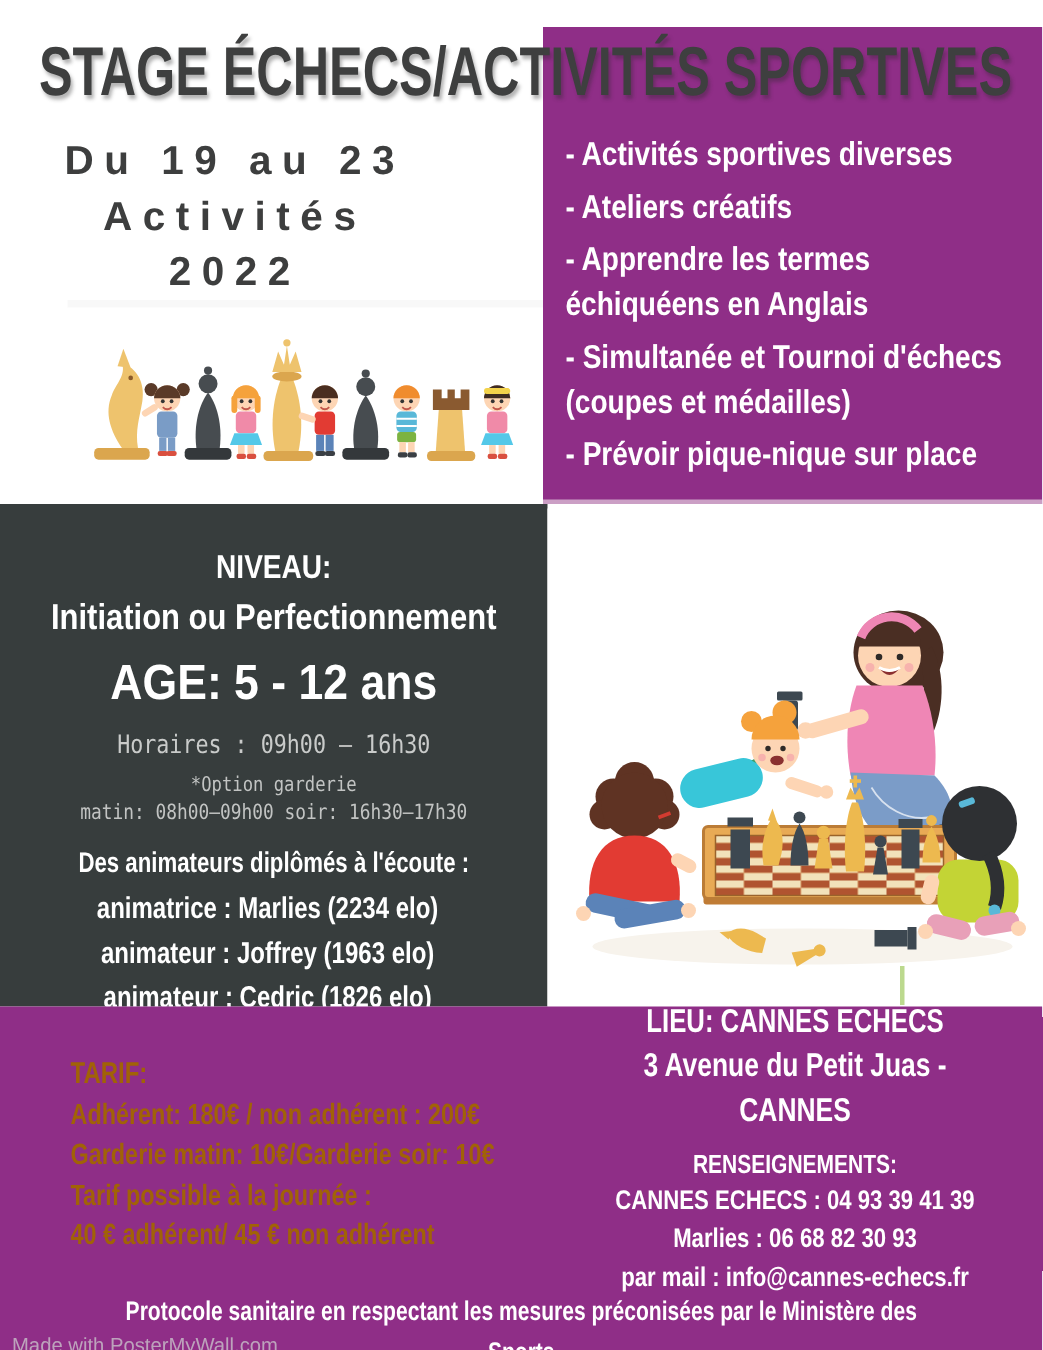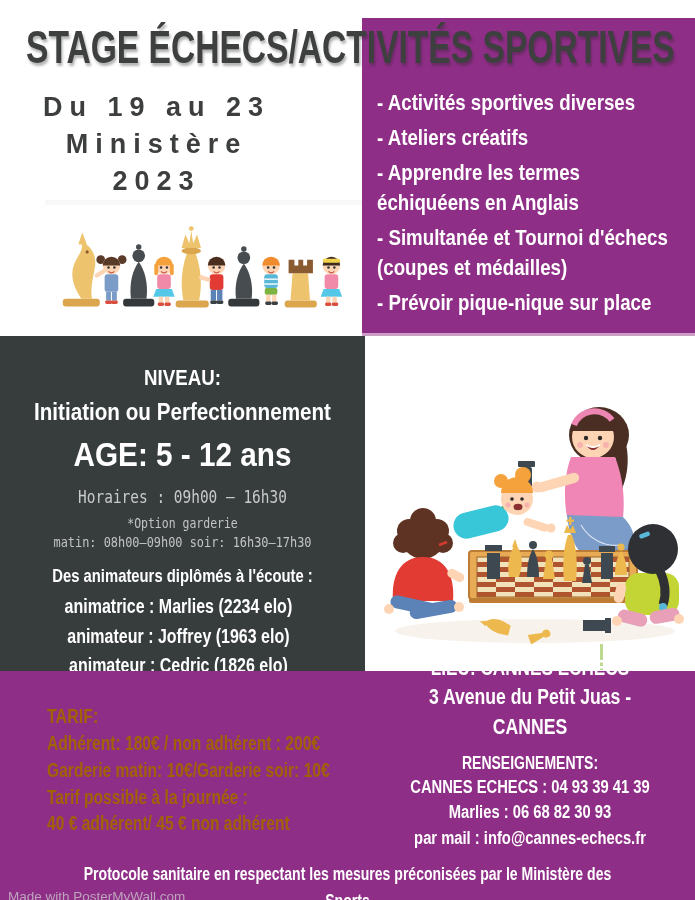--- a/index.html
+++ b/index.html
@@ -52,42 +52,42 @@
   .anim-head    { margin-top:14px; font-size:19px; line-height:24px; font-weight:bold; transform:scaleX(.78); transform-origin:center top; }
   .anim-lines   { margin-top:4px; margin-left:54px; text-align:center; }
   .anim-line    { font-size:20px; line-height:29.5px; font-weight:bold; transform:scaleX(.8); transform-origin:left top; }
   .white-box { position:absolute; left:365px; top:323px; width:330px; height:332px; background:#ffffff; z-index:1; }
   .green-line { position:absolute; left:600px; top:628px; width:3px; height:26px; background:#bcd98e; z-index:2; }
   
   .purple-bottom { position:absolute; left:0; top:655px; width:695px; height:245px; background:#8f2e87; z-index:1; }
   .tarif { position:absolute; left:47px; top:687px; color:#a16207; z-index:2; }
   .tarif-heading { font-size:20px; line-height:27px; font-weight:bold; transform:scaleX(.8); transform-origin:left top; }
   .tarif-line { font-size:19.5px; line-height:26.8px; font-weight:bold; transform:scaleX(.8); transform-origin:left top; }
-  .lieu { position:absolute; left:365px; top:637px; width:330px; text-align:center; color:#fff; z-index:2; }
+  .lieu { position:absolute; left:365px; top:650px; width:330px; text-align:center; color:#fff; z-index:2; }
   .lieu-heading { font-size:22px; line-height:29px; font-weight:bold; transform:scaleX(.78); transform-origin:center top; }
   .lieu-address { font-size:22px; line-height:30px; font-weight:bold; transform:scaleX(.8); transform-origin:center top; }
   .rens-label { margin-top:9px; font-size:17.5px; line-height:24px; font-weight:bold; transform:scaleX(.8); transform-origin:center top; }
   .contact-line { font-size:18px; line-height:25.3px; font-weight:bold; transform:scaleX(.82); transform-origin:center top; }
   .footer { position:absolute; left:0; top:845px; width:695px; text-align:center; color:#fff; z-index:2; }
   .footer-line { font-size:18px; line-height:27px; font-weight:bold; transform:scaleX(.78); transform-origin:center top; }
   .watermark { position:absolute; left:8px; top:873px; font-size:13.5px; color:rgba(200,193,201,.8); z-index:3; }
 </style>
 </head>
 <body>
 
 <div class="poster">
 
   <div class="purple-top"></div>
 
   <div class="title">STAGE ÉCHECS/ACTIVITÉS SPORTIVES</div>
 
   <div class="date-block">
     <div>Du 19 au 23</div>
-    <div>Ministère</div>
-    <div>2023</div>
+    <div>Activités</div>
+    <div>2022</div>
   </div>
 
   <div class="faint-shadow"></div>
 
   <svg class="top-illus" viewBox="0 0 300 96">
 
     <g>
       <rect x="8" y="80" width="38" height="8" rx="3" fill="#dba64e"></rect>
       <path d="M27 80 C19 68 15 56 20 44 C23 36 30 30 27 22 C37 25 43 35 41 48 C39 60 36 68 38 80 Z" fill="#eec36d"></path>
       <path d="M24 24 L28 12 L33 25 Z" fill="#eec36d"></path>

